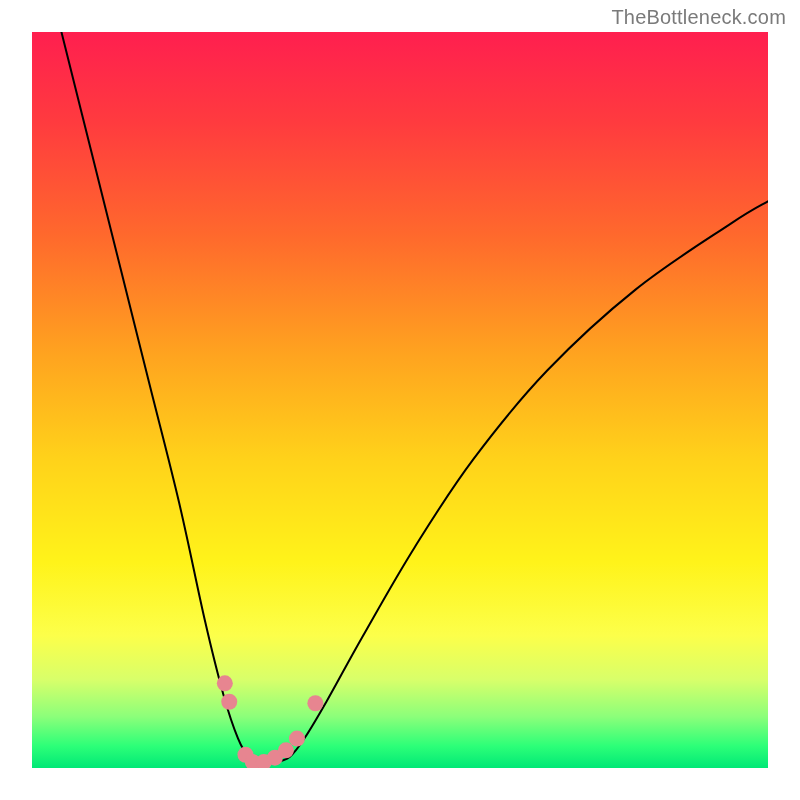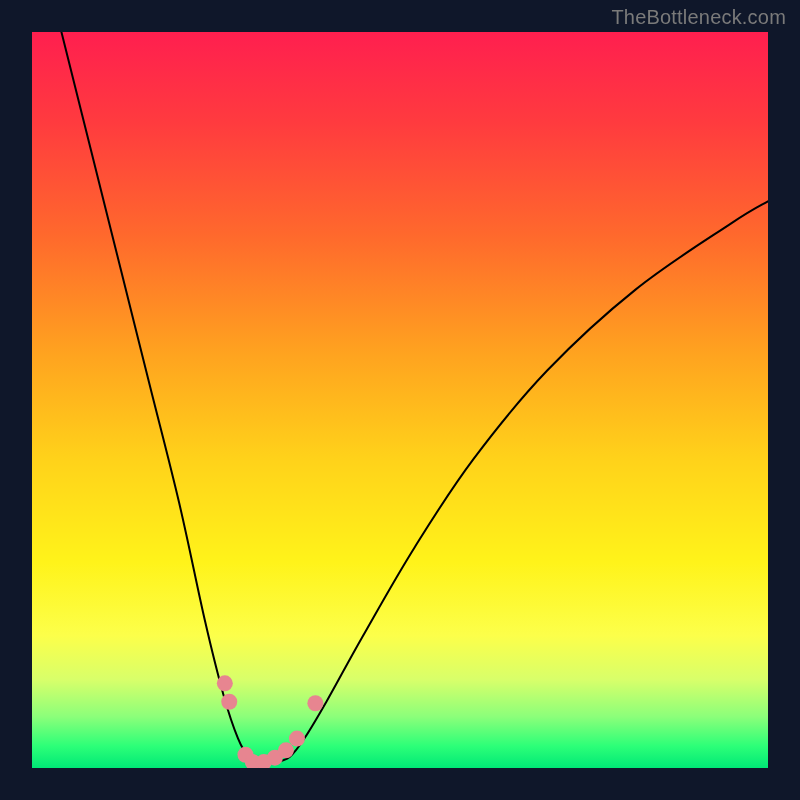--- a/index.html
+++ b/index.html
@@ -9,21 +9,21 @@
     height: 800px;
     background: #000;
     overflow: hidden;
   }
   .frame {
     position: absolute;
     top: 0;
     left: 0;
     width: 800px;
     height: 800px;
-    background: #0f172a;
+    background: #ffffff;
   }
   .plot-area {
     position: absolute;
     top: 32px;
     left: 32px;
     width: 736px;
     height: 736px;
     overflow: hidden;
   }
   .gradient {

